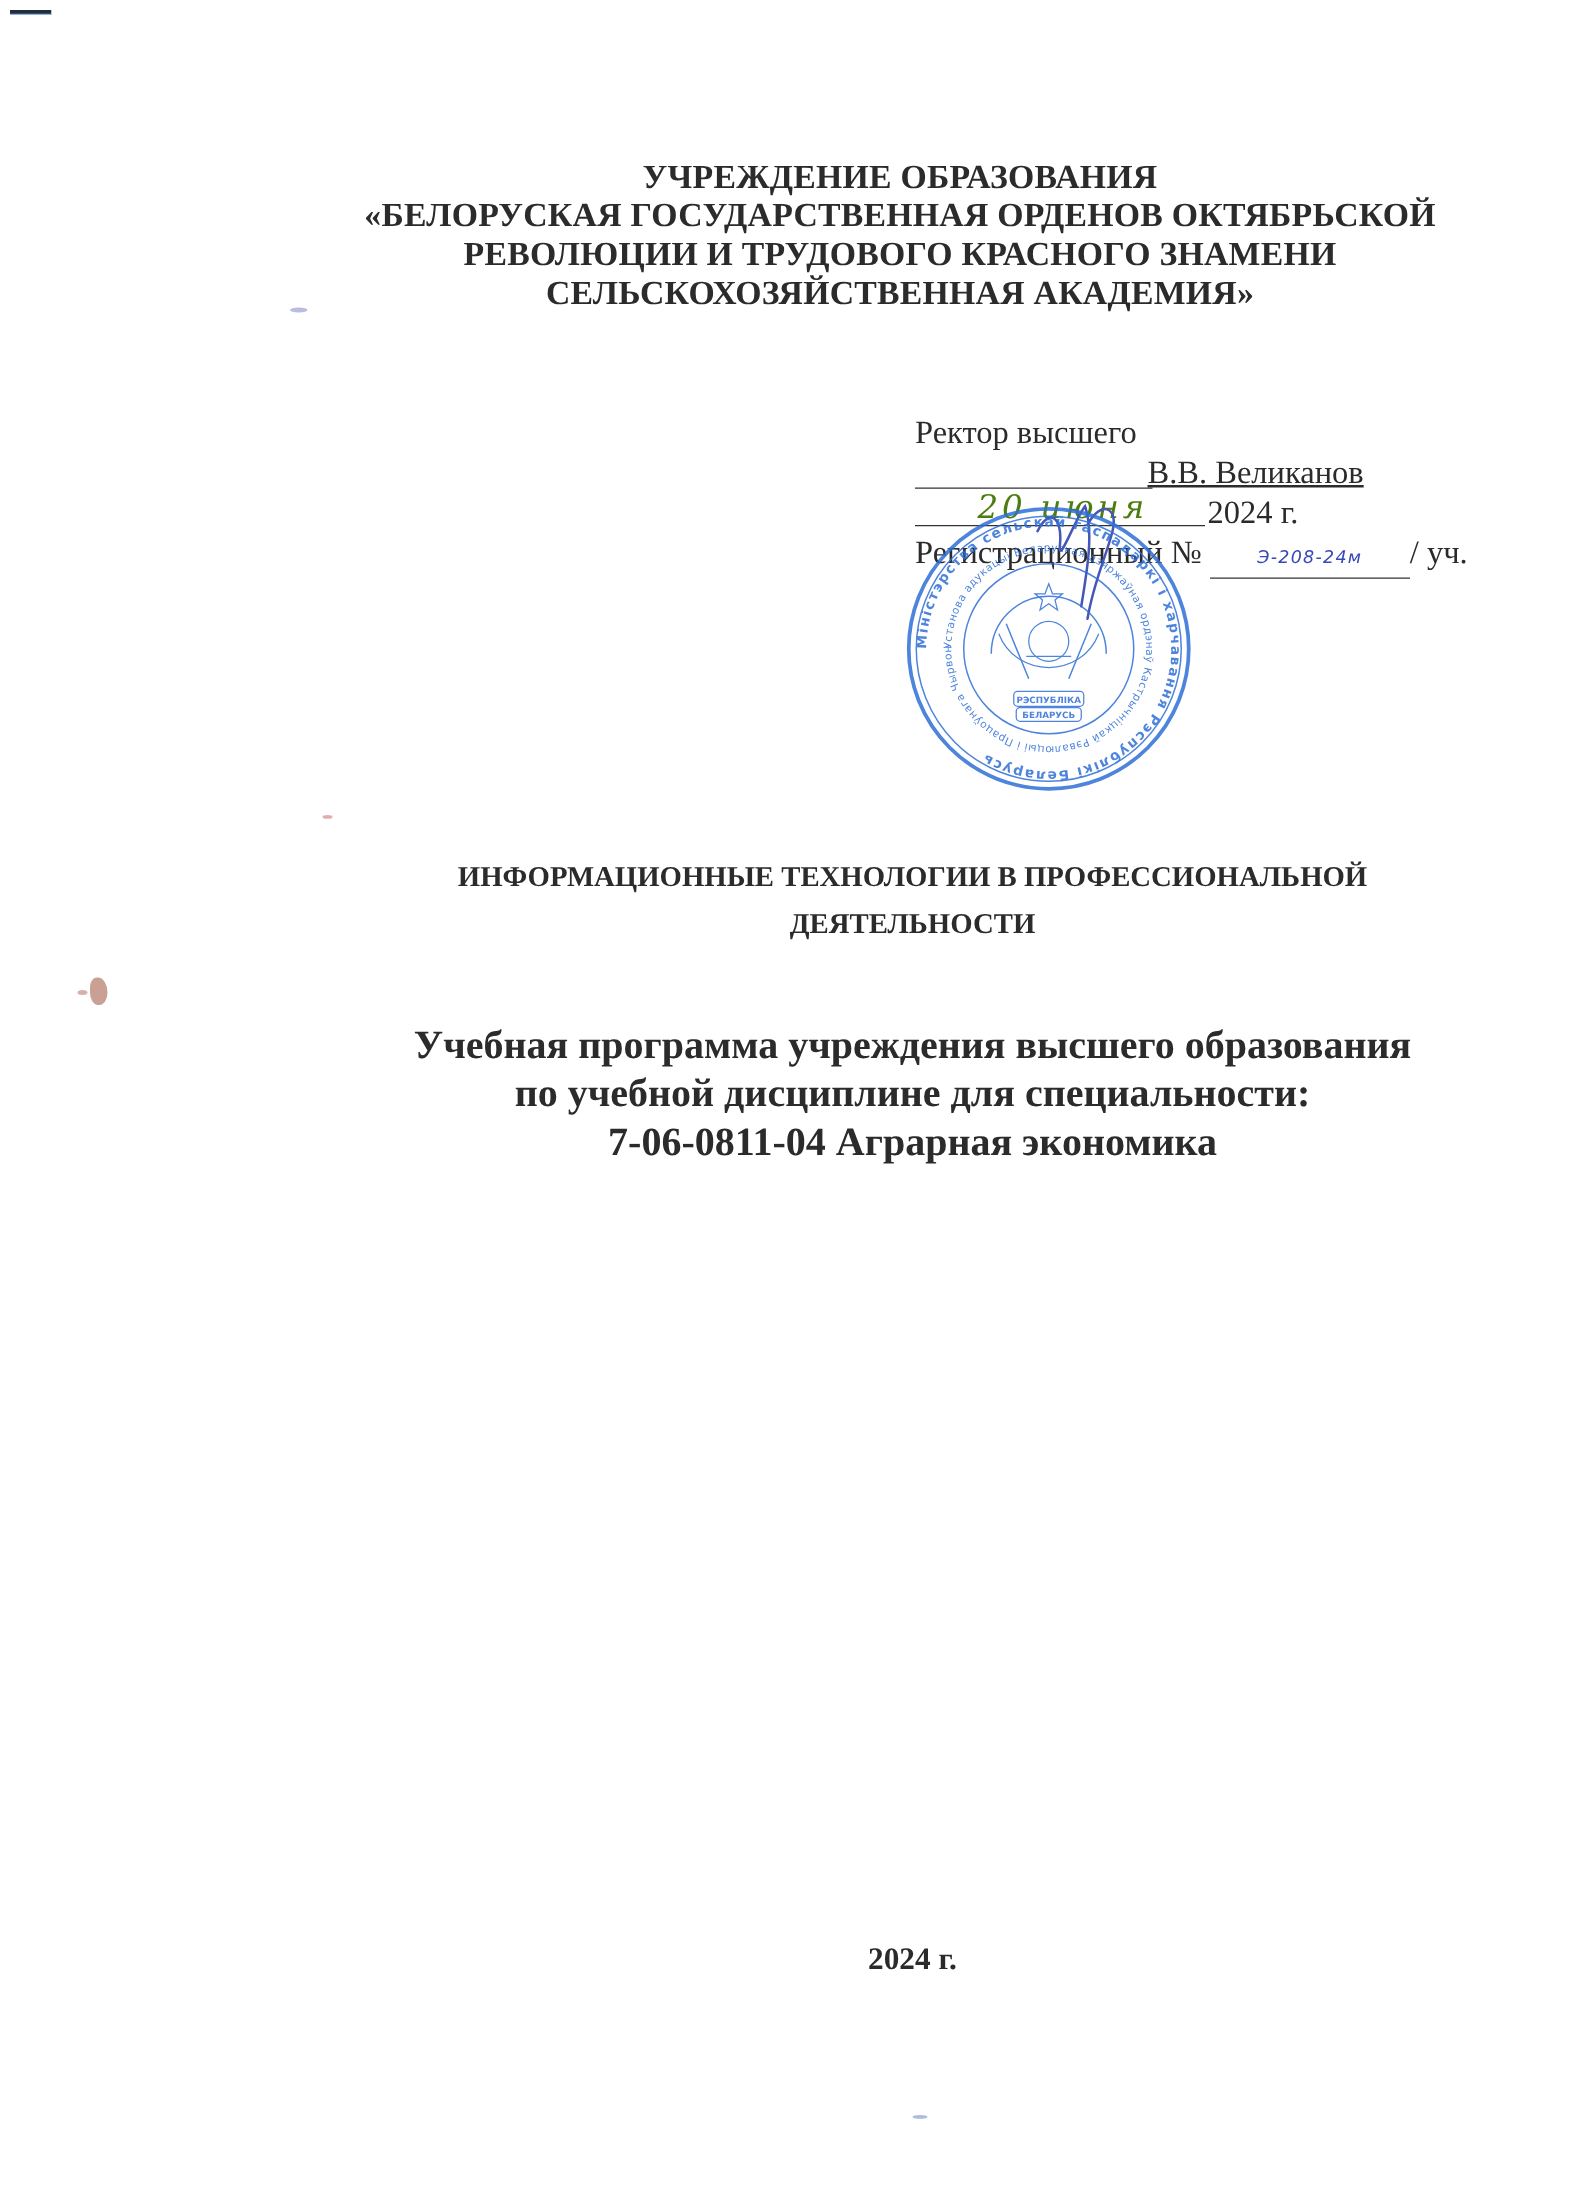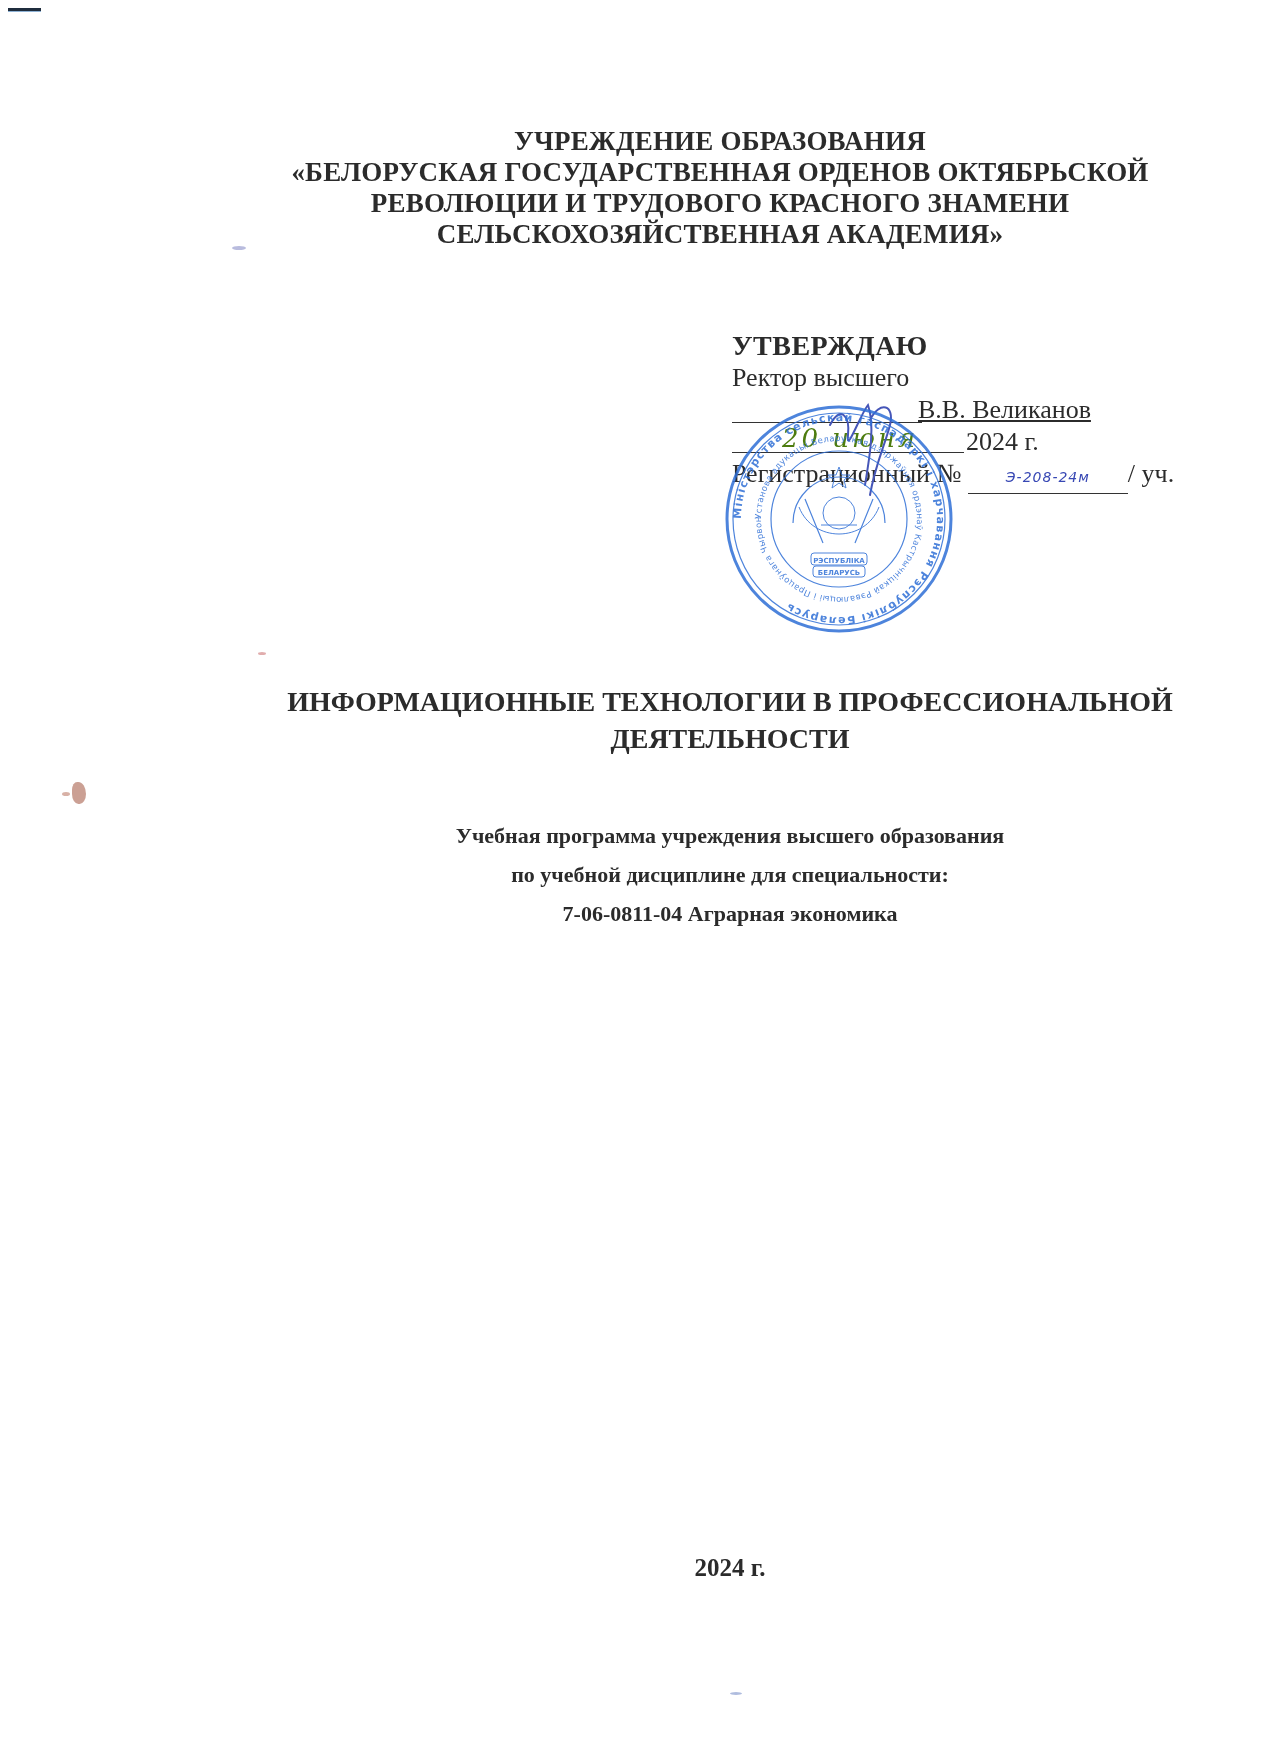--- a/index.html
+++ b/index.html
@@ -86,28 +86,28 @@
       left: 723px;
       top: 403px;
       width: 232px;
       height: 232px;
       opacity: 0.85;
       pointer-events: none;
     }
 
     .course-title {
       top: 683px;
-      font-size: 28px;
+      font-size: 23px;
       line-height: 37px;
       left: 230px;
       width: 1000px;
     }
     .program-info {
       top: 816px;
-      font-size: 22px;
+      font-size: 32px;
       line-height: 39px;
       left: 230px;
       width: 1000px;
     }
     .year-footer {
       top: 1554px;
       font-size: 25px;
       left: 230px;
       width: 1000px;
     }
@@ -122,21 +122,20 @@
   <div class="corner-mark"></div>
 
   <div class="block-center institution">
     <div>УЧРЕЖДЕНИЕ ОБРАЗОВАНИЯ</div>
     <div>«БЕЛОРУСКАЯ ГОСУДАРСТВЕННАЯ ОРДЕНОВ ОКТЯБРЬСКОЙ</div>
     <div>РЕВОЛЮЦИИ И ТРУДОВОГО КРАСНОГО ЗНАМЕНИ</div>
     <div>СЕЛЬСКОХОЗЯЙСТВЕННАЯ АКАДЕМИЯ»</div>
   </div>
 
   <div class="approval">
-    <div class="line approve-word">УТВЕРЖДАЮ</div>
     <div class="line">Ректор высшего</div>
     <div class="line">
       <span class="sign-line"></span>
       <span class="rector-name">В.В. Великанов</span>
     </div>
     <div class="line">
       <span class="date-line"></span>
       <span class="handwritten-date">20 июня</span>
       <span class="year">2024 г.</span>
     </div>

